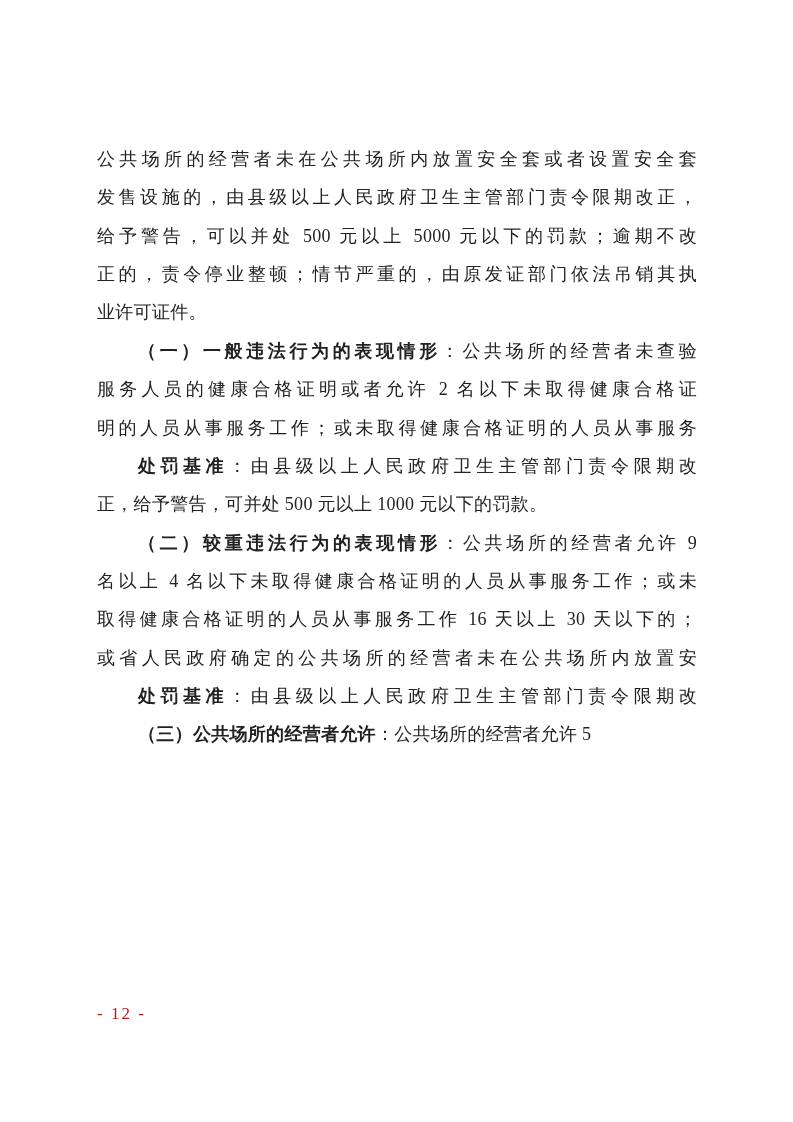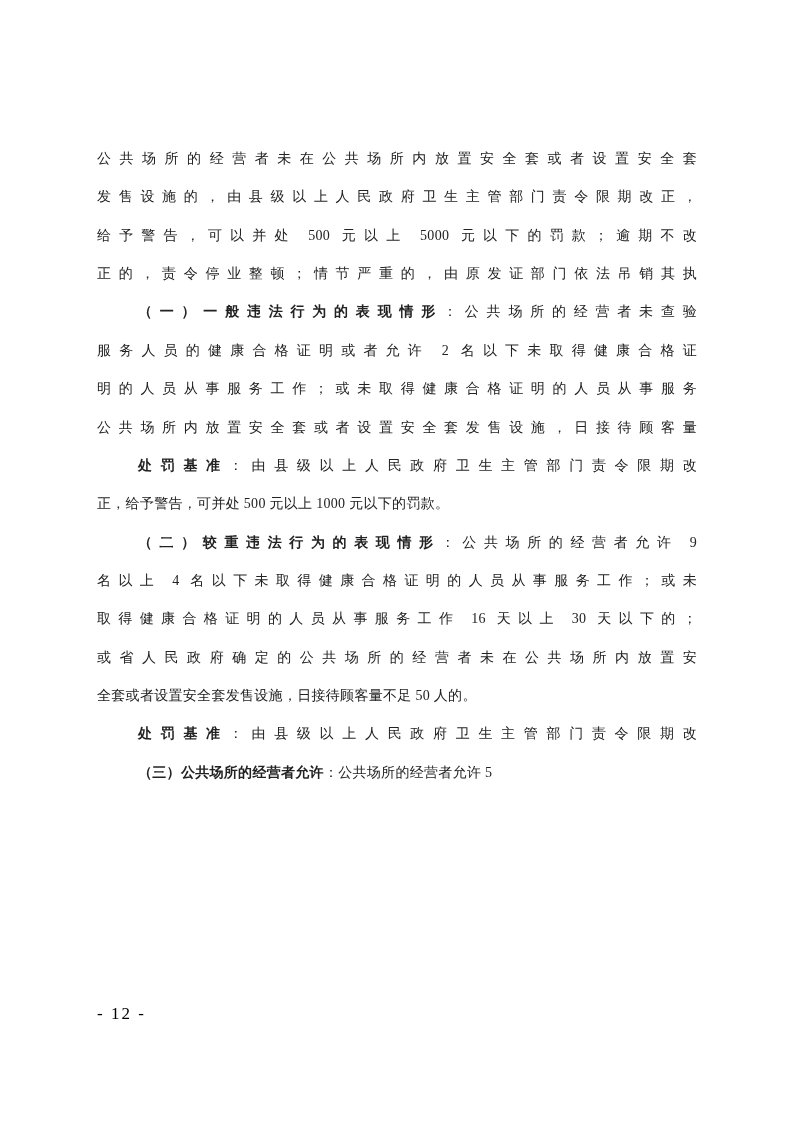--- a/index.html
+++ b/index.html
@@ -18,21 +18,21 @@
   }
   .doc-body {
     position: absolute;
     left: 97px;
     top: 140px;
     width: 600px;
   }
   .line {
     height: 38.36px;
     line-height: 38.36px;
-    font-size: 14px;
+    font-size: 18px;
     white-space: nowrap;
     overflow: hidden;
     text-align: justify;
     text-align-last: justify;
     letter-spacing: 0.3px;
   }
   .line.last {
     text-align-last: left;
   }
   .line.indent {
@@ -44,41 +44,40 @@
   .run.b {
     font-weight: 700;
   }
   .footer-pagenum {
     position: absolute;
     left: 97px;
     top: 1002px;
     font-size: 17px;
     line-height: 24px;
     letter-spacing: 2px;
-    color: #000000;
+    color: #b91c1c;
     font-family: "Liberation Serif", "DejaVu Serif", serif;
   }
 </style>
 </head>
 <body>
 
 <div class="page">
   <div class="doc-body">
       <div class="line"><span class="run">公共场所的经营者未在公共场所内放置安全套或者设置安全套</span></div>
       <div class="line"><span class="run">发售设施的，由县级以上人民政府卫生主管部门责令限期改正，</span></div>
       <div class="line"><span class="run">给予警告，可以并处 500 元以上 5000 元以下的罚款；逾期不改</span></div>
       <div class="line"><span class="run">正的，责令停业整顿；情节严重的，由原发证部门依法吊销其执</span></div>
+      <div class="line last"><span class="run">业许可证件。</span></div>
       <div class="line indent"><span class="run b">（一）一般违法行为的表现情形</span><span class="run">：公共场所的经营者未查验</span></div>
       <div class="line"><span class="run">服务人员的健康合格证明或者允许 2 名以下未取得健康合格证</span></div>
       <div class="line"><span class="run">明的人员从事服务工作；或未取得健康合格证明的人员从事服务</span></div>
-      <div class="line"><span class="run">公共场所内放置安全套或者设置安全套发售设施，日接待顾客量</span></div>
       <div class="line indent"><span class="run b">处罚基准</span><span class="run">：由县级以上人民政府卫生主管部门责令限期改</span></div>
       <div class="line last"><span class="run">正，给予警告，可并处 500 元以上 1000 元以下的罚款。</span></div>
       <div class="line indent"><span class="run b">（二）较重违法行为的表现情形</span><span class="run">：公共场所的经营者允许 9</span></div>
       <div class="line"><span class="run">名以上 4 名以下未取得健康合格证明的人员从事服务工作；或未</span></div>
       <div class="line"><span class="run">取得健康合格证明的人员从事服务工作 16 天以上 30 天以下的；</span></div>
       <div class="line"><span class="run">或省人民政府确定的公共场所的经营者未在公共场所内放置安</span></div>
-      <div class="line last"><span class="run">全套或者设置安全套发售设施，日接待顾客量不足 50 人的。</span></div>
       <div class="line indent"><span class="run b">处罚基准</span><span class="run">：由县级以上人民政府卫生主管部门责令限期改</span></div>
       <div class="line indent last"><span class="run b">（三）公共场所的经营者允许</span><span class="run">：公共场所的经营者允许 5</span></div>
     </div>
   <div class="footer-pagenum">- 12 -</div>
 </div>
 
 </body></html>

